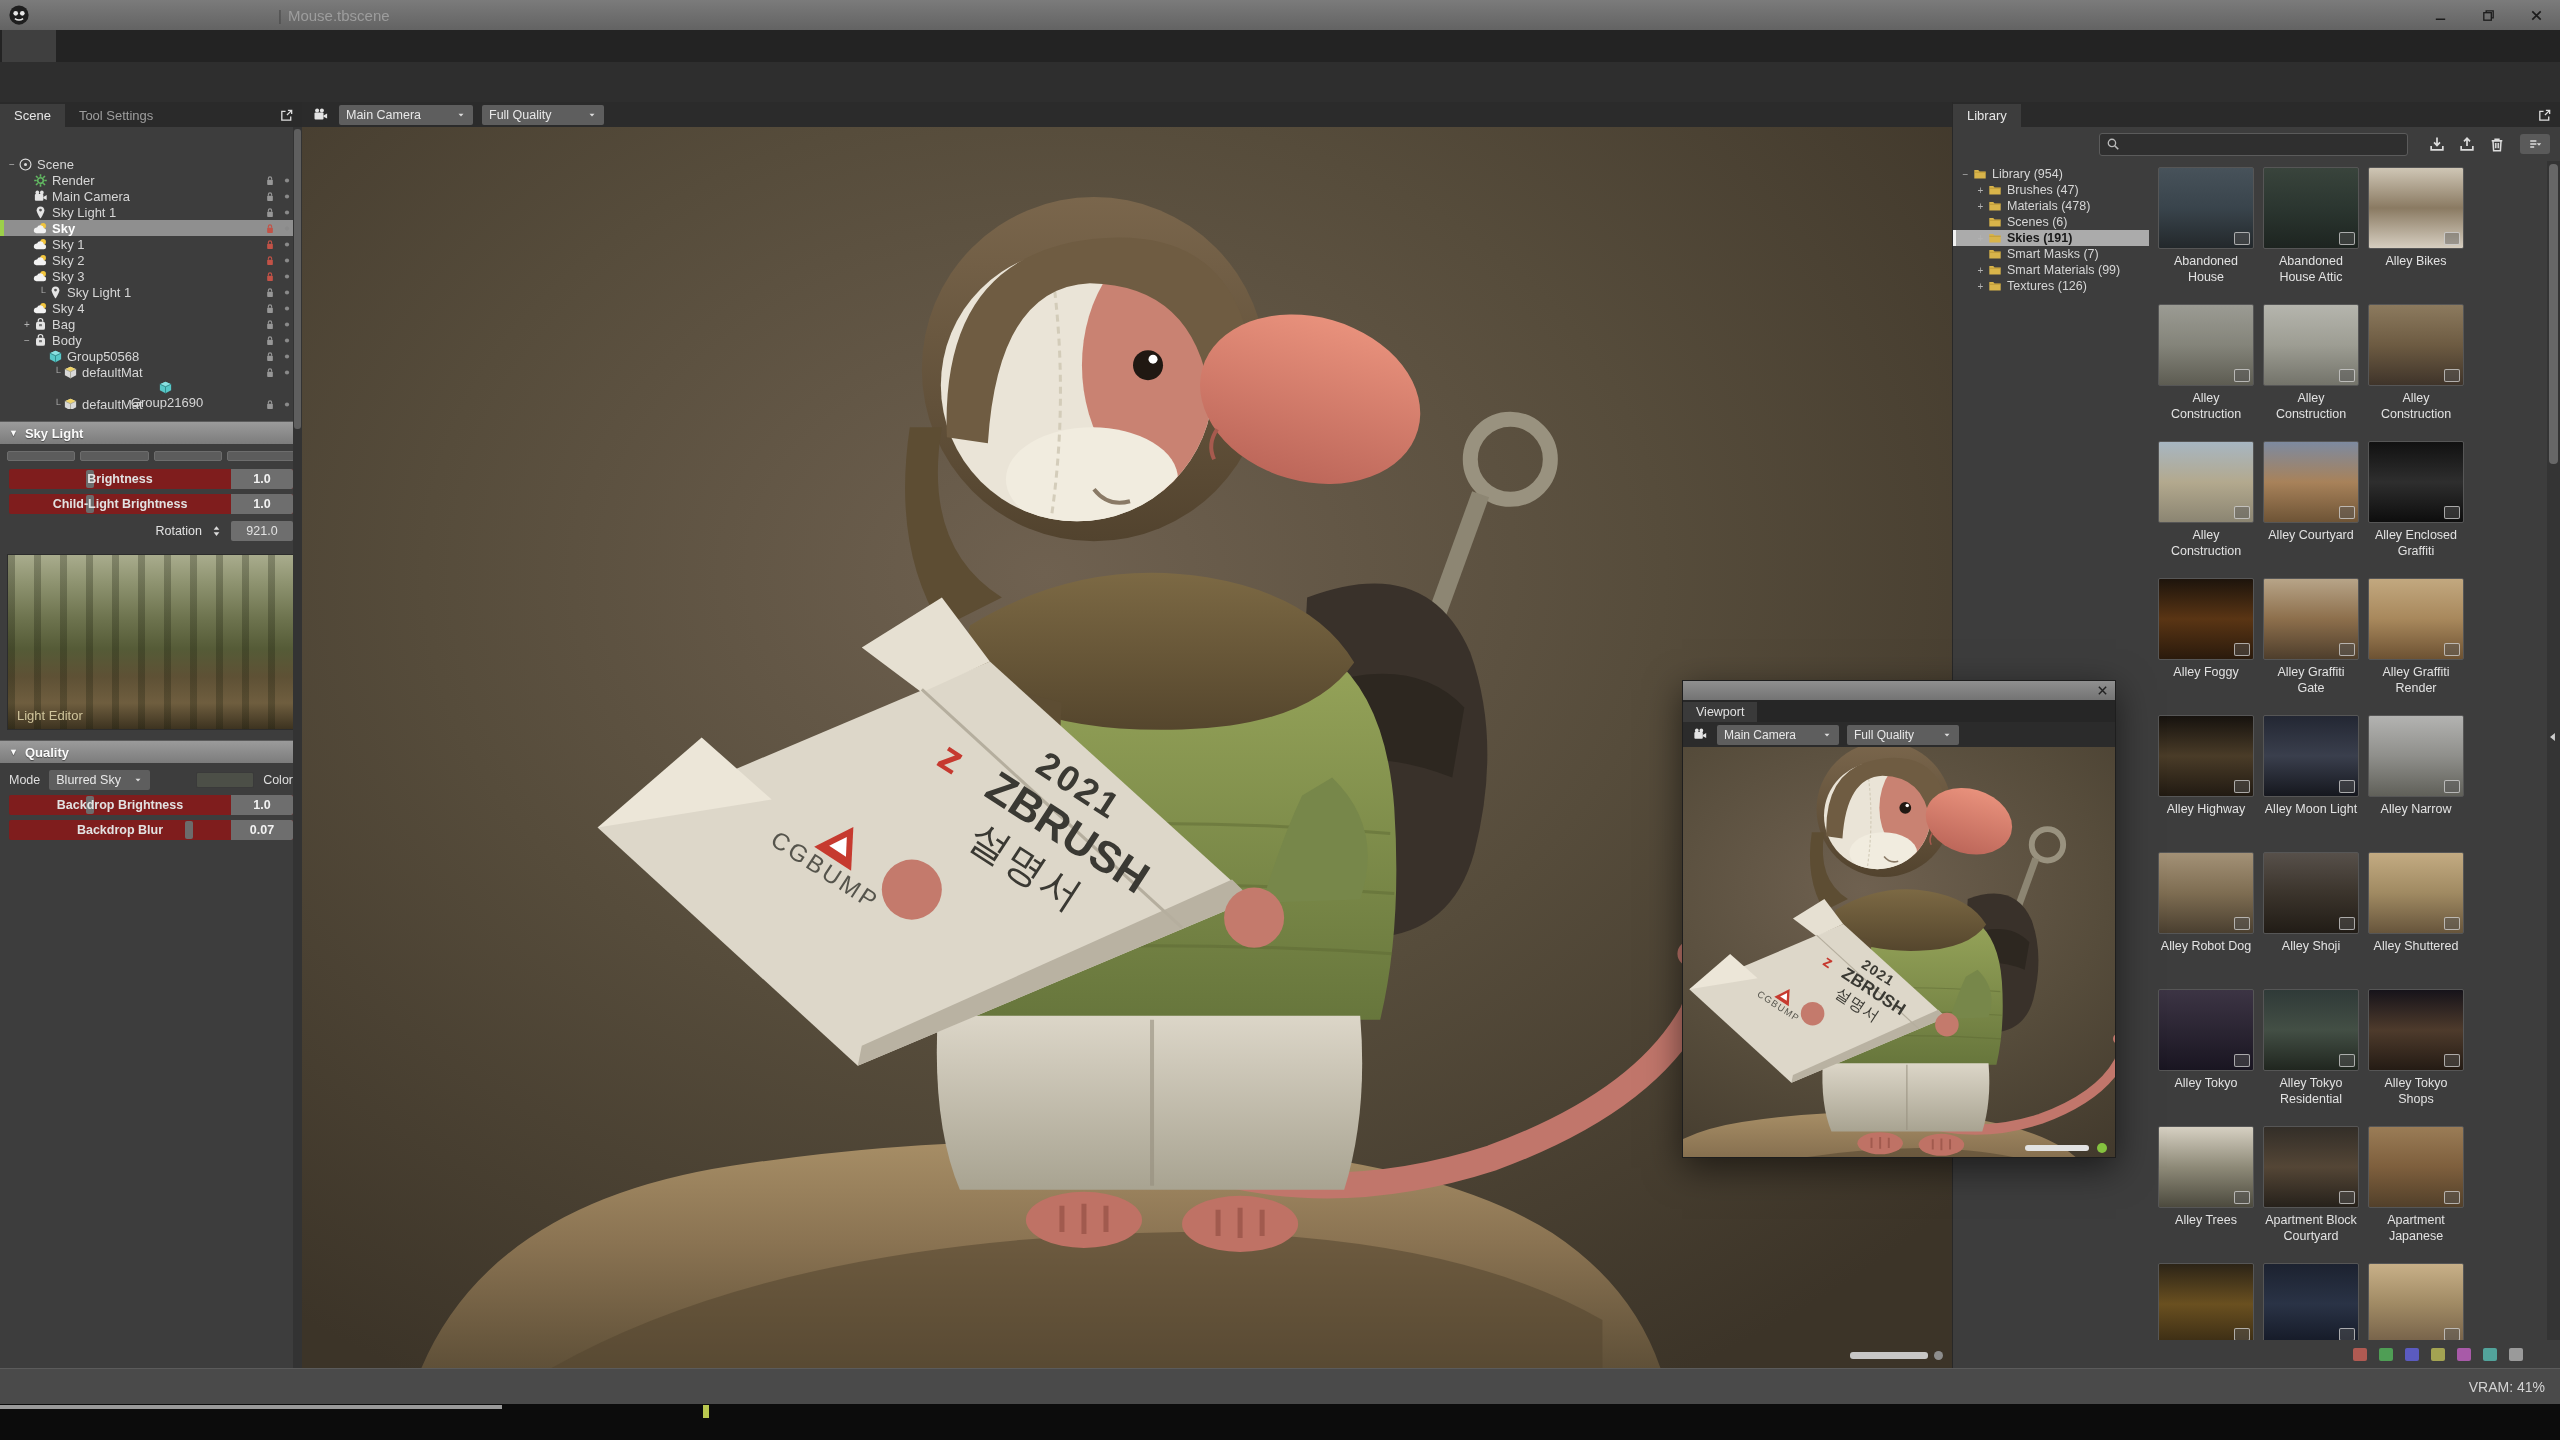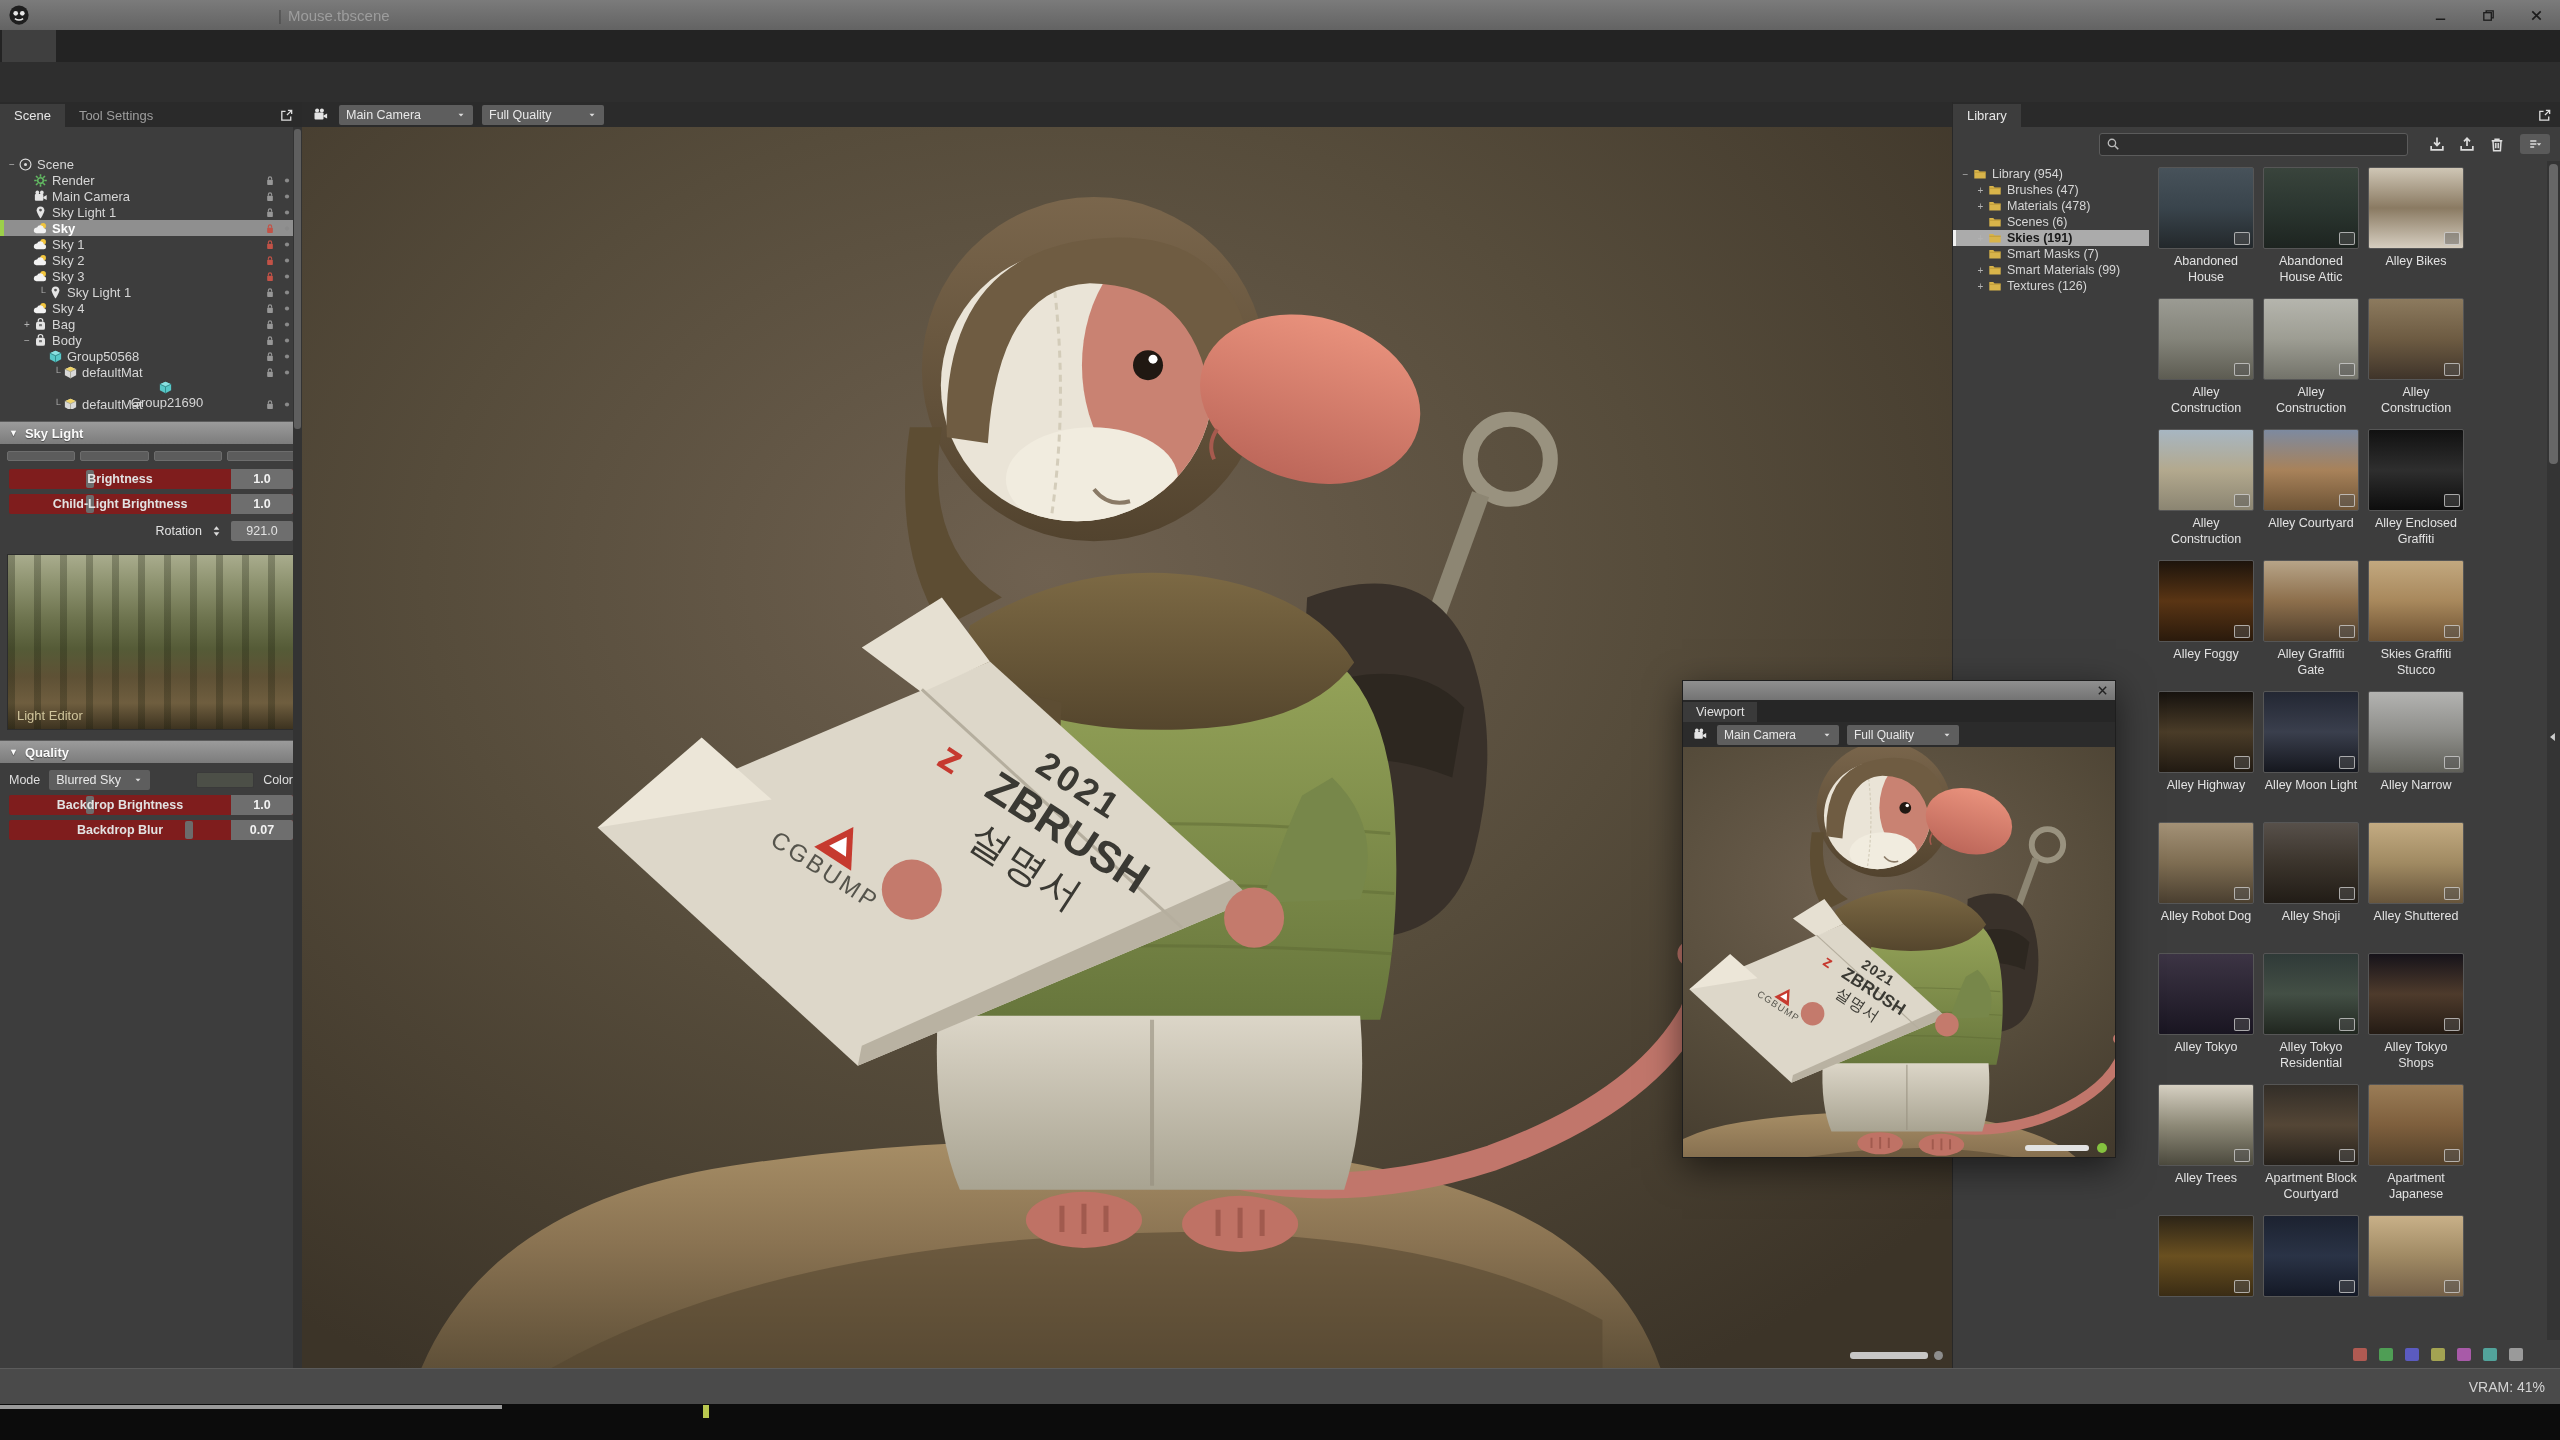--- a/index.html
+++ b/index.html
@@ -111,21 +111,21 @@
   .sortbtn { width:30px; height:20px; background:#5a5a5a; border-radius:3px; display:flex; align-items:center; justify-content:center; margin-left:8px; }
   .sortbtn .icon { width:15px; height:14px; }
   .libbody { flex:1; display:flex; overflow:hidden; }
   .folders { width:196px; padding-top:5px; font-size:12.5px; flex:none; }
   .frow { height:16px; display:flex; align-items:center; position:relative; }
   .frow .exp { width:13px; text-align:center; color:#b2b2b2; font-size:10px; flex:none; }
   .frow .ficon { width:16px; height:14px; margin-right:4px; }
   .frow.selected { background:#ababab; color:#181818; font-weight:bold; }
   .frow.selected::before { content:''; position:absolute; left:0; top:0; bottom:0; width:3px; background:#f0f0f0; }
   .grid { flex:1; padding:6px 2px 0 9px; display:grid; grid-template-columns:repeat(3,96px);
-    gap:12px 9px; align-content:start; overflow:hidden; }
+    gap:18px 9px; align-content:start; overflow:hidden; }
   .gitem { width:96px; }
   .gthumb { width:96px; height:82px; border-radius:2px; border:1px solid #565656; position:relative; }
   .gthumb::after { content:''; position:absolute; right:3px; bottom:3px; width:14px; height:11px;
     border:1px solid rgba(230,230,230,.65); border-radius:2px; background:rgba(90,90,90,.45); }
   .glabel { font-size:12.5px; color:#e2e2e2; text-align:center; line-height:1.25; margin-top:5px; min-height:32px; }
   .gridscroll { width:13px; background:#343434; position:relative; flex:none; }
   .gridscroll .thumb { position:absolute; left:2px; right:2px; top:3px; height:300px; background:#676767; border-radius:4px; }
   .libfooter { height:28px; display:flex; align-items:center; flex:none; padding-left:230px; }
   .libfooter .ficon2 { width:17px; height:16px; margin-right:19px; }
   .swatches { margin-left:26px; display:flex; gap:12px; }
@@ -991,21 +991,21 @@
           <div class="gitem">
             <div class="gthumb" style="background: linear-gradient(rgb(29, 20, 12), rgb(90, 53, 20), rgb(42, 26, 12));"></div>
             <div class="glabel">Alley Foggy</div>
           </div>
           <div class="gitem">
             <div class="gthumb" style="background: linear-gradient(rgb(183, 164, 136), rgb(141, 111, 76), rgb(78, 62, 44));"></div>
             <div class="glabel">Alley Graffiti Gate</div>
           </div>
           <div class="gitem">
             <div class="gthumb" style="background: linear-gradient(rgb(194, 168, 127), rgb(168, 136, 92), rgb(109, 82, 51));"></div>
-            <div class="glabel">Skies Graffiti Stucco</div>
+            <div class="glabel">Alley Graffiti Render</div>
           </div>
           <div class="gitem">
             <div class="gthumb" style="background: linear-gradient(rgb(22, 18, 14), rgb(74, 60, 40), rgb(33, 26, 18));"></div>
             <div class="glabel">Alley Highway</div>
           </div>
           <div class="gitem">
             <div class="gthumb" style="background: linear-gradient(rgb(35, 39, 51), rgb(58, 63, 77), rgb(21, 23, 30));"></div>
             <div class="glabel">Alley Moon Light</div>
           </div>
           <div class="gitem">

